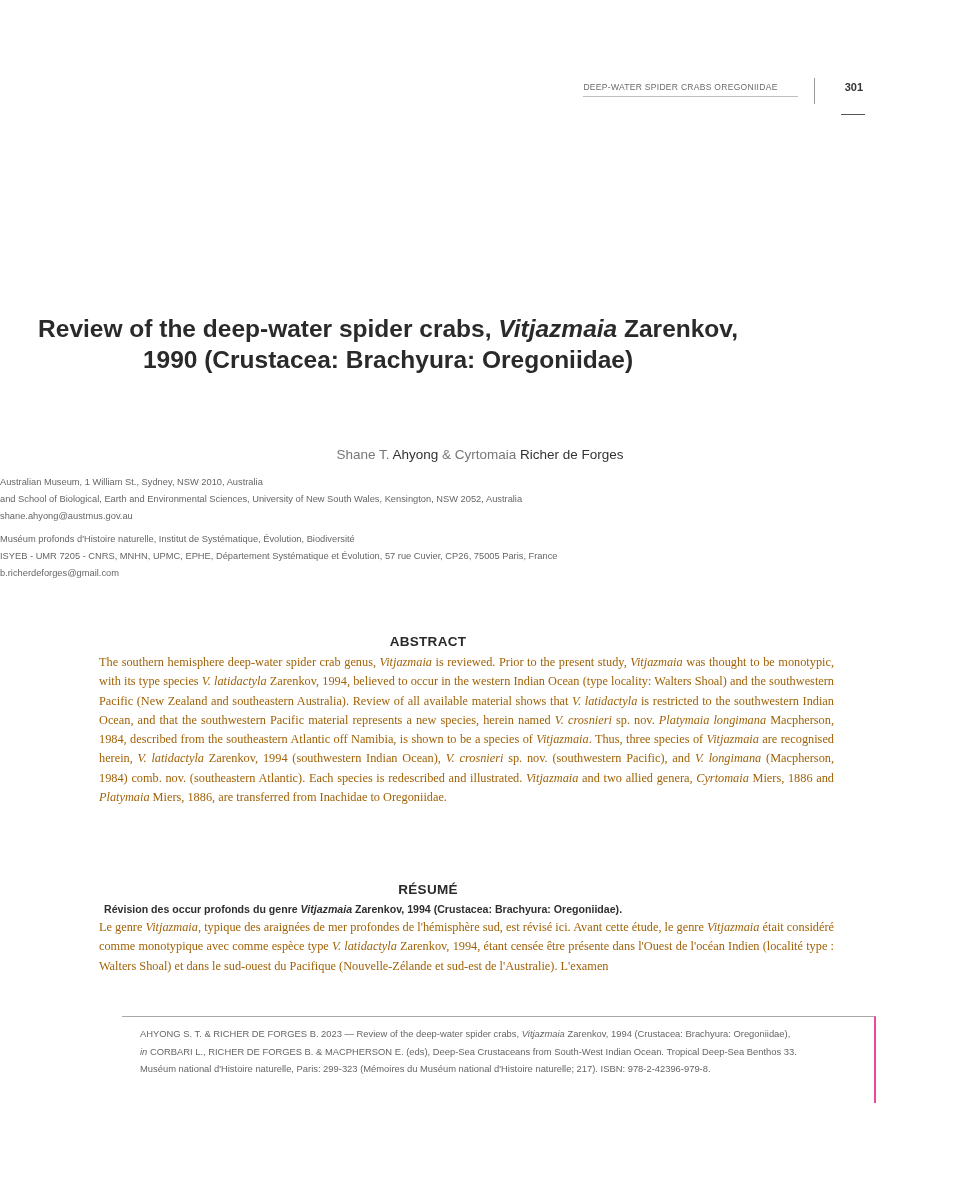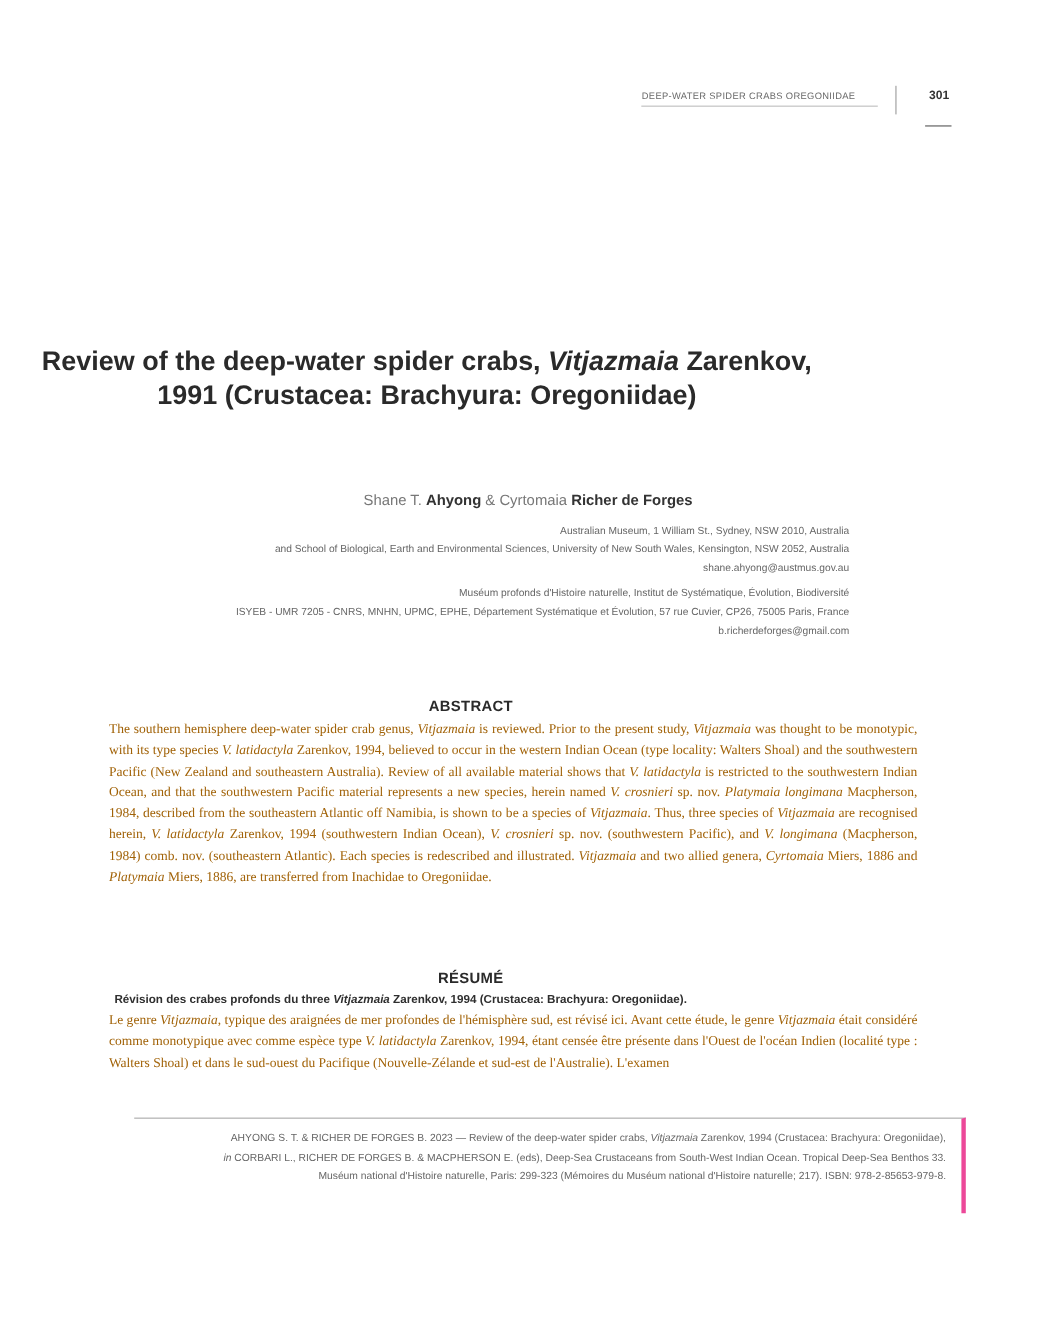--- a/index.html
+++ b/index.html
@@ -12,51 +12,51 @@
   .running-title { font-size:8.5px; letter-spacing:0.3px; color:#6a6a6a; font-variant: small-caps; text-transform:uppercase;
     padding:4px 20px 4px 0; border-bottom:1px solid #bdbdbd; margin-top:0; }
   .running-divider { width:1px; height:26px; background:#9a9a9a; margin:0 10px 0 0; }
   .page-number { font-size:11px; font-weight:bold; color:#333; padding:3px 2px 21px 4px; border-bottom:1px solid #555; }
 
   
   .title { position:absolute; top:313px; left:0; width:776px; text-align:center; font-size:24.5px; font-weight:bold; line-height:31px; color:#2a2a2a; }
 
   
   .authors { position:absolute; top:447px; left:0; width:960px; text-align:center; font-size:13.5px; color:#777; }
-  .authors b { color:#333; font-weight:bold; }
-  .affil { position:absolute; left:0; width:772px; text-align:right; font-size:9.3px; color:#666; line-height:17px; }
+  .authors b { color:#333; font-weight:normal; }
+  .affil { position:absolute; left:0; width:772px; text-align:left; font-size:9.3px; color:#666; line-height:17px; }
   .affil1 { top:474px; }
   .affil2 { top:531px; }
 
   
   .section-head { position:absolute; left:0; width:856px; text-align:center; font-size:13.5px; font-weight:bold; color:#2a2a2a; letter-spacing:0.3px; }
   .abstract-head { top:634px; }
   .body-text { position:absolute; left:99px; width:735px; font-size:12.3px; line-height:19.3px; color:#a16207; text-align:justify; }
   .abstract-text { top:653px; }
   .resume-head { top:882px; }
   .resume-subtitle { position:absolute; top:903px; left:104px; font-size:10.6px; font-weight:bold; color:#2f2f2f; }
   .resume-text { top:918px; }
 
   
   .citation { position:absolute; top:1016px; left:122px; width:720px; padding:8px 14px 0 18px; height:78px;
-    border-top:1px solid #a8a8a8; border-right:4px solid #ec4899; font-size:9.4px; line-height:17.5px; color:#666;text-align:right; }
+    border-top:1px solid #a8a8a8; border-right:2px solid #ec4899; font-size:9.4px; line-height:17.5px; color:#666; }
   .citation p { margin:0; }
 </style>
 </head>
 <body>
 
 <div class="running-head sans">
   <span class="running-title">Deep-water spider crabs Oregoniidae</span>
   <span class="running-divider"></span>
   <span class="page-number">301</span>
 </div>
 
 <h1 class="title sans" style="margin:0;">
   <span>Review of the deep-water spider crabs, </span><i>Vitjazmaia</i><span> Zarenkov,</span><br>
-  <span>1991 (Crustacea: Brachyura: Oregoniidae)</span>
+  <span>1990 (Crustacea: Brachyura: Oregoniidae)</span>
 </h1>
 
 <div class="authors sans">
   <span>Shane T. </span><b>Ahyong</b><span> &amp; </span><span>Cyrtomaia </span><b>Richer de Forges</b>
 </div>
 
 <div class="affil affil1 sans">
   <div>Australian Museum, 1 William St., Sydney, NSW 2010, Australia</div>
   <div>and School of Biological, Earth and Environmental Sciences, University of New South Wales, Kensington, NSW 2052, Australia</div>
   <div>shane.ahyong@austmus.gov.au</div>
@@ -66,25 +66,25 @@
   <div>Muséum profonds d'Histoire naturelle, Institut de Systématique, Évolution, Biodiversité</div>
   <div>ISYEB - UMR 7205 - CNRS, MNHN, UPMC, EPHE, Département Systématique et Évolution, 57 rue Cuvier, CP26, 75005 Paris, France</div>
   <div>b.richerdeforges@gmail.com</div>
 </div>
 
 <h2 class="section-head abstract-head sans" style="margin:0;">ABSTRACT</h2>
 <p class="body-text abstract-text serif" style="margin:0;"><span>The southern hemisphere deep-water spider crab genus, </span><i>Vitjazmaia</i><span> is reviewed. Prior to the present study, </span><i>Vitjazmaia</i><span> was thought to be monotypic, with its type species </span><i>V. latidactyla</i><span> Zarenkov, 1994, believed to occur in the western Indian Ocean (type locality: Walters Shoal) and the southwestern Pacific (New Zealand and southeastern Australia). Review of all available material shows that </span><i>V. latidactyla</i><span> is restricted to the southwestern Indian Ocean, and that the southwestern Pacific material represents a new species, herein named </span><i>V. crosnieri</i><span> sp. nov. </span><i>Platymaia longimana</i><span> Macpherson, 1984, described from the southeastern Atlantic off Namibia, is shown to be a species of </span><i>Vitjazmaia</i><span>. Thus, three species of </span><i>Vitjazmaia</i><span> are recognised herein, </span><i>V. latidactyla</i><span> Zarenkov, 1994 (southwestern Indian Ocean), </span><i>V. crosnieri</i><span> sp. nov. (southwestern Pacific), and </span><i>V. longimana</i><span> (Macpherson, 1984) comb. nov. (southeastern Atlantic). Each species is redescribed and illustrated. </span><i>Vitjazmaia</i><span> and two allied genera, </span><i>Cyrtomaia</i><span> Miers, 1886 and </span><i>Platymaia</i><span> Miers, 1886, are transferred from Inachidae to Oregoniidae.</span></p>
 
 <h2 class="section-head resume-head sans" style="margin:0;">RÉSUMÉ</h2>
 <div class="resume-subtitle sans">
-  <span>Révision des crabes profonds du three </span><i>Vitjazmaia</i><span> Zarenkov, 1994 (Crustacea: Brachyura: Oregoniidae).</span>
+  <span>Révision des occur profonds du genre </span><i>Vitjazmaia</i><span> Zarenkov, 1994 (Crustacea: Brachyura: Oregoniidae).</span>
 </div>
 <p class="body-text resume-text serif" style="margin:0;"><span>Le genre </span><i>Vitjazmaia</i><span>, typique des araignées de mer profondes de l'hémisphère sud, est révisé ici. Avant cette étude, le genre </span><i>Vitjazmaia</i><span> était considéré comme monotypique avec comme espèce type </span><i>V. latidactyla</i><span> Zarenkov, 1994, étant censée être présente dans l'Ouest de l'océan Indien (localité type : Walters Shoal) et dans le sud-ouest du Pacifique (Nouvelle-Zélande et sud-est de l'Australie). L'examen</span></p>
 
 <div class="citation sans">
   <p>
     <span>AHYONG S. T. &amp; RICHER DE FORGES B. 2023 — Review of the deep-water spider crabs, </span><i>Vitjazmaia</i><span> Zarenkov, 1994 (Crustacea: Brachyura: Oregoniidae),</span>
   </p>
   <p>
     <i>in</i><span> CORBARI L., RICHER DE FORGES B. &amp; MACPHERSON E. (eds), Deep-Sea Crustaceans from South-West Indian Ocean. Tropical Deep-Sea Benthos 33.</span>
   </p>
-  <p>Muséum national d'Histoire naturelle, Paris: 299-323 (Mémoires du Muséum national d'Histoire naturelle; 217). ISBN: 978-2-85653-979-8.</p>
+  <p>Muséum national d'Histoire naturelle, Paris: 299-323 (Mémoires du Muséum national d'Histoire naturelle; 217). ISBN: 978-2-42396-979-8.</p>
 </div>
 
 </body></html>

